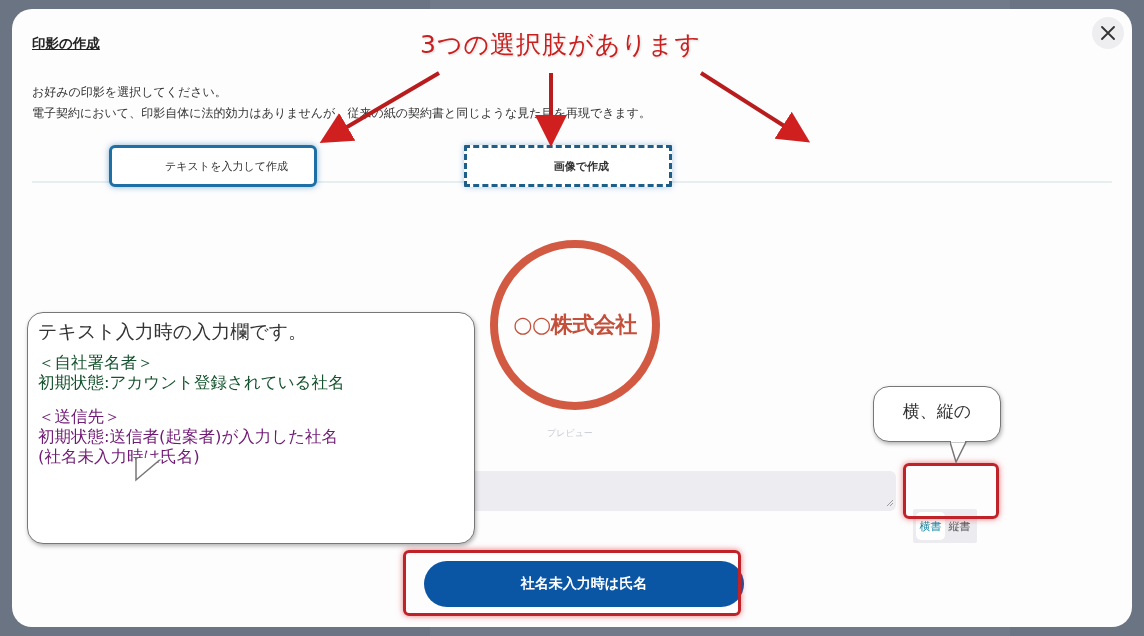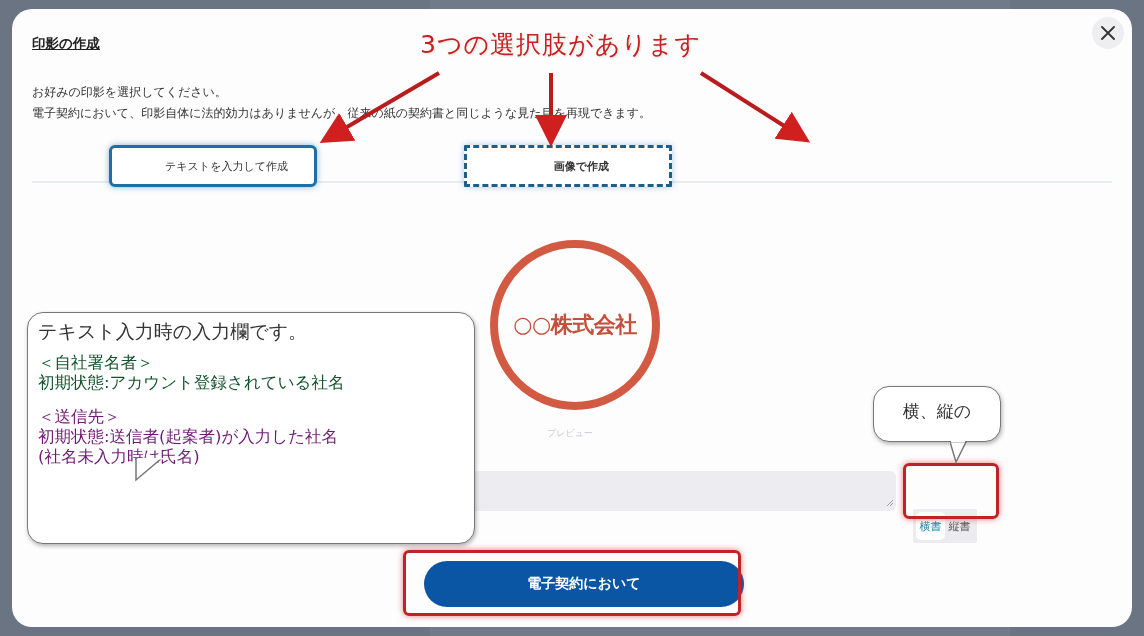--- a/index.html
+++ b/index.html
@@ -110,21 +110,21 @@
   </div>
   <svg class="resize-handle" viewBox="0 0 8 8">
     <path d="M1 7 L7 1 M4 7 L7 4" stroke="#888" stroke-width="0.8"></path>
   </svg>
 
   <div class="orient-group">
     <div class="orient-btn active">横書</div>
     <div class="orient-btn">縦書</div>
   </div>
 
-  <div class="submit-btn">電子契約において</div>
+  <div class="submit-btn">社名未入力時は氏名</div>
 </div>
 
 <div class="red-frame" style="left:903px;top:463px;width:96px;height:56px;"></div>
 <div class="red-frame" style="left:403px;top:550px;width:338px;height:66px;"></div>
 
 <div class="annot-head">3つの選択肢があります</div>
 
 <svg class="arrows" width="1144" height="636">
   <defs>
     <marker id="ah" markerWidth="8" markerHeight="8" refX="5" refY="4" orient="auto">

